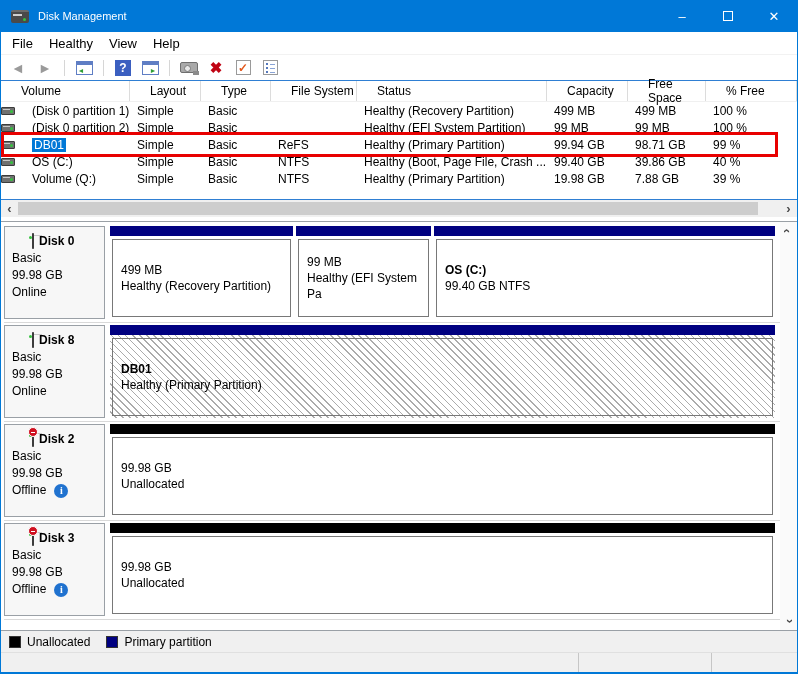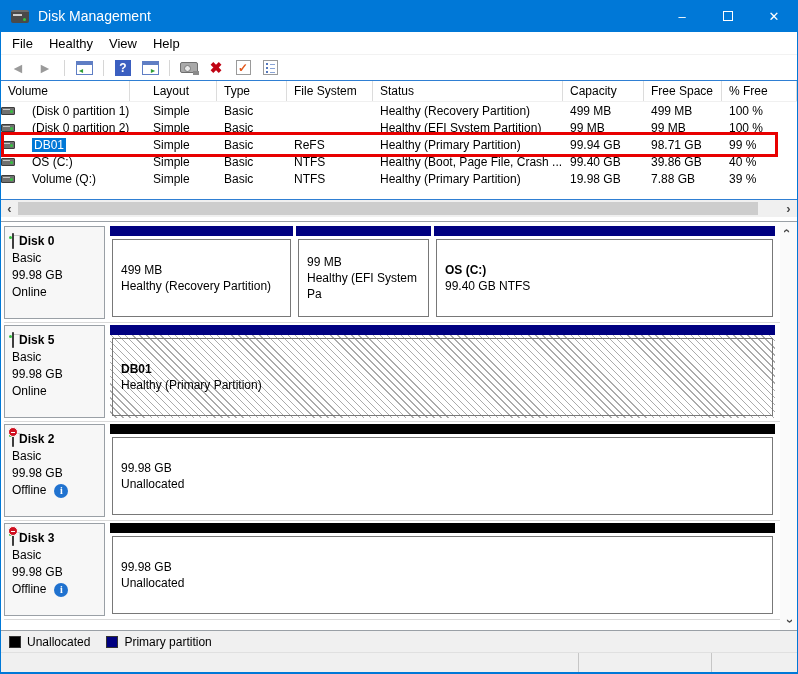--- a/index.html
+++ b/index.html
@@ -9,21 +9,21 @@
   .window { width:798px; height:674px; display:flex; flex-direction:column;
             border-left:1px solid #0078d7; border-right:1px solid #0078d7;
             border-bottom:2px solid #0078d7; background:#fff; }
 
   
   .titlebar { height:32px; background:#0078d7; display:flex; align-items:center; flex:0 0 auto; }
   .title-icon { width:18px; height:13px; margin:0 9px 0 10px; position:relative;
                 background:#4a4a4a; border-radius:2px; border-top:2px solid #6b6b6b; }
   .title-icon::before { content:""; position:absolute; left:2px; top:2px; width:9px; height:2px; background:#cfcfcf; }
   .title-icon::after  { content:""; position:absolute; right:3px; bottom:2px; width:3px; height:3px; border-radius:50%; background:#35c33f; }
-  .title-text { color:#fff; font-size:14px; }
+  .title-text { color:#fff; font-size:11px; }
   .title-controls { margin-left:auto; display:flex; height:32px; }
   .tc-btn { width:46px; height:32px; display:flex; align-items:center; justify-content:center;
             color:#fff; font-size:13px; }
   .tc-max-glyph { width:10px; height:10px; border:1px solid #fff; }
 
   
   .menubar { height:22px; background:#fff; display:flex; align-items:center; padding-left:3px;
              font-size:13px; flex:0 0 auto; }
   .menu-item { padding:4px 8px; height:100%; display:flex; align-items:center; }
 
@@ -49,24 +49,24 @@
   .tb-props { width:15px; height:15px; background:#fff; border:1px solid #9a9a9a; position:relative; }
   .tb-props::before { content:""; position:absolute; left:6px; top:3px; right:2px; height:1px; background:#8aa4d6;
                       box-shadow:0 4px 0 #8aa4d6, 0 8px 0 #8aa4d6; }
   .tb-props::after { content:""; position:absolute; left:2px; top:2px; width:2px; height:2px; background:#5577bb;
                      box-shadow:0 4px 0 #5577bb, 0 8px 0 #5577bb; }
 
   
   .volumes-pane { height:120px; flex:0 0 auto; background:#fff; position:relative;
                   border-top:1px solid #2f7fd3; border-bottom:1px solid #2f7fd3; }
   .vol-header { height:21px; display:flex; border-bottom:1px solid #f0f0f0; }
-  .vh-cell { border-right:1px solid #dcdcdc; display:flex; align-items:center; padding-left:7px;
+  .vh-cell { border-right:1px solid #dcdcdc; display:flex; align-items:center; padding-left:20px;
              color:#000; }
   .c-vol    { width:129px; }
-  .c-layout { width:71px;margin-left:16px; }
+  .c-layout { width:71px; }
   .c-type   { width:70px; }
   .c-fs     { width:86px; }
   .c-status { width:190px; }
   .c-cap    { width:81px; }
   .c-free   { width:78px; }
   .c-pct    { flex:1; }
   .vol-row { height:17px; display:flex; align-items:center; }
   .vol-cell { padding-left:7px; white-space:nowrap; overflow:hidden; }
   .vol-cell.c-vol { display:flex; align-items:center; gap:17px; padding-left:0; }
   .vol-drive { width:14px; height:8px; flex:0 0 auto; background:#707070; border:1px solid #3c3c3c;
@@ -83,21 +83,21 @@
               color:#4a4a4a; font-size:13px; font-weight:bold; }
   .hs-thumb { height:13px; background:#cdcdcd; flex:1; margin-right:22px; }
   .splitter { height:5px; background:#fff; border-bottom:1px solid #9aa0a6; flex:0 0 auto; }
 
   
   .disks-pane { flex:1; background:#fff; display:flex; overflow:hidden; }
   .disk-rows { flex:1; padding-top:4px; }
   .disk-row { height:97px; display:flex; margin:0 0 2px 3px; border-bottom:1px solid #d9d9d9; padding-bottom:3px; }
   .disk-label { width:101px; flex:0 0 auto; border:1px solid #9aa0a6; background:#f7f7f7;
                 padding:6px 6px 0 7px; line-height:17px; }
-  .disk-label .dname { display:flex; align-items:flex-end; gap:5px; font-weight:bold; }
+  .disk-label .dname { display:flex; align-items:flex-end; gap:5px; font-weight:bold;margin-left:20px; }
   .disk-drive { width:15px; height:8px; background:#707070; border:1px solid #3c3c3c; border-radius:1px;
                 position:relative; flex:0 0 auto; }
   .disk-drive::before { content:""; position:absolute; left:1px; top:1px; width:8px; height:1px; background:#c9c9c9; }
   .disk-drive::after  { content:""; position:absolute; right:1px; top:2px; width:3px; height:3px; border-radius:50%; background:#35c33f; }
   .disk-icon { position:relative; }
   .disk-icon .offline-dot { position:absolute; left:-4px; top:-4px; width:10px; height:10px; border-radius:50%;
                             background:#cf1020; border:1px solid #fff; }
   .disk-icon .offline-dot::after { content:""; position:absolute; left:2px; top:3.5px; width:4px; height:1.5px; background:#fff; }
   .offline-line { display:flex; align-items:center; gap:8px; }
   .info-icon { width:14px; height:14px; border-radius:50%; background:#2072cf; color:#fff;
@@ -331,21 +331,21 @@
             </div>
               </div>
           </div>
         </div>
       </div>
 
       <div class="disk-row">
         <div class="disk-label">
           <div class="dname">
               <span class="disk-icon"><span class="disk-drive"></span></span>
-              <span>Disk 5</span>
+              <span>Disk 8</span>
             </div>
           <div>Basic</div>
           <div>99.98 GB</div>
           <div>Online</div>
         </div>
         <div class="disk-parts">
           <div class="pcell wflex hatched">
             <div class="pbar bar-primary"></div>
             <div class="pbelow">
                 <div class="pbox">

